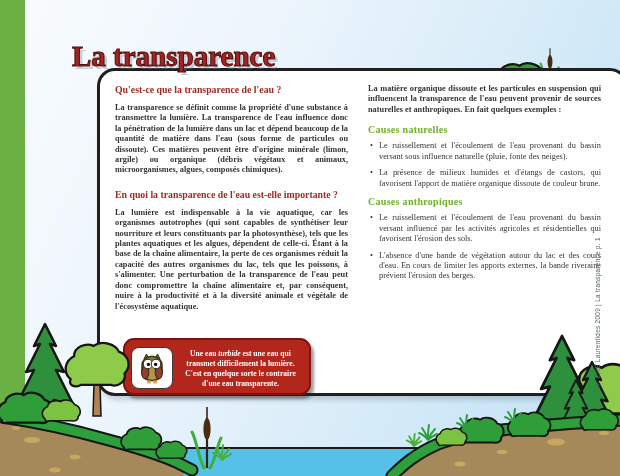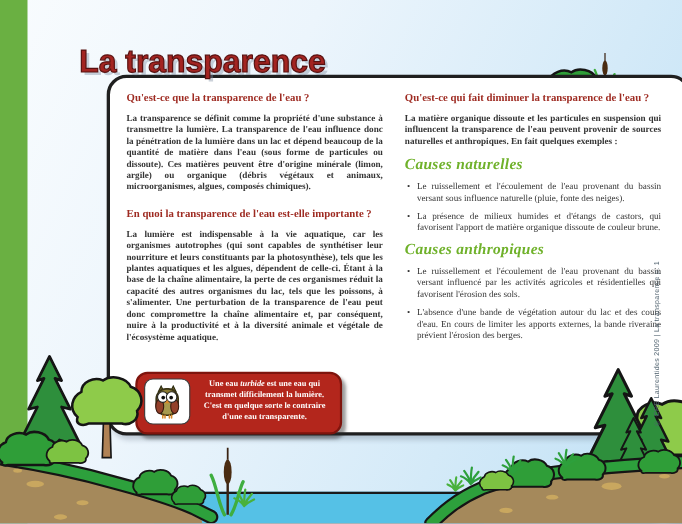--- a/index.html
+++ b/index.html
@@ -12,42 +12,42 @@
   .right-fade{position:absolute;left:590px;top:78px;width:28px;height:398px;
     background:linear-gradient(90deg,rgba(255,255,255,0) 0%,rgba(255,255,255,.85) 45%,rgba(255,255,255,0) 100%);}
   .decor-tr{position:absolute;left:498px;top:44px;z-index:1;}
   .card{
     position:absolute;left:57px;top:68px;width:531px;height:328px;box-sizing:border-box;
     background:#ffffff;border:3.5px solid #1f1f1f;border-radius:18px;
     box-shadow:3px 4px 5px rgba(95,110,130,.30);z-index:2;margin-left:40px;
   }
   .page-title{
     position:absolute;left:72px;top:40px;z-index:3;
-    font-family:Liberation Sans, sans-serif;font-weight:bold;font-size:29px;
+    font-family:Liberation Serif, serif;font-weight:bold;font-size:29px;
     color:#a32421;-webkit-text-stroke:1.1px #571110;
     text-shadow:3px 3px 0 rgba(125,140,160,.40);
   }
   .col{position:absolute;top:13px;width:233px;}
   .col-left{left:15px;}
   .col-right{left:268px;}
   .h-red{font-size:9.8px;font-weight:bold;color:#9e2b22;margin:0 0 7px 0;line-height:1.2;}
-  .h-green{font-size:14px;font-weight:bold;color:#6fb12a;margin:0 0 6px 0;letter-spacing:.3px;font-style:italic;}
+  .h-green{font-size:10px;font-weight:bold;color:#6fb12a;margin:0 0 6px 0;letter-spacing:.3px;}
   .body-p{font-size:8.3px;line-height:1.26;color:#353535;text-align:justify;margin:0 0 13px 0;font-weight:bold;}
   .body-p.tight{margin-bottom:9px;}
   ul.bullets{list-style:none;margin:0 0 7px 0;padding:0;}
   ul.bullets li{
     position:relative;padding-left:11px;font-size:8.3px;line-height:1.26;color:#353535;
     text-align:justify;margin-bottom:6px;
   }
   ul.bullets li .dot{position:absolute;left:2px;top:0;}
   .callout{
     position:absolute;left:123px;top:338px;width:188px;height:57px;box-sizing:border-box;
     background:#b3261c;border:2px solid #7e140d;border-radius:11px;
     box-shadow:3px 4px 3px rgba(40,40,40,.45);
-    display:flex;align-items:flex-start;gap:6px;padding:4px 7px 4px 6px;z-index:2;
+    display:flex;align-items:flex-end;gap:6px;padding:4px 7px 4px 6px;z-index:2;
   }
   .owl-tile{width:40px;height:40px;background:#fff;border:1.5px solid #3a3a3a;border-radius:8px;
     flex:0 0 auto;display:flex;align-items:center;justify-content:center;}
   .callout-text{color:#fff;font-size:7.6px;font-weight:bold;line-height:1.32;text-align:center;}
   .callout-text .it{font-style:italic;}
   .landscape{position:absolute;left:0;top:320px;z-index:3;pointer-events:none;}
   .copyright{
     position:absolute;left:594px;top:238px;height:150px;z-index:4;
     writing-mode:vertical-rl;transform:rotate(180deg);
     font-family:"Liberation Sans","DejaVu Sans",sans-serif;font-size:6.4px;color:#4f616e;
@@ -82,21 +82,20 @@
   <div class="card">
 
     <div class="col col-left">
       <h3 class="h-red">Qu'est-ce que la transparence de l'eau ?</h3>
       <p class="body-p">La transparence se définit comme la propriété d'une substance à transmettre la lumière. La transparence de l'eau influence donc la pénétration de la lumière dans un lac et dépend beaucoup de la quantité de matière dans l'eau (sous forme de particules ou dissoute). Ces matières peuvent être d'origine minérale (limon, argile) ou organique (débris végétaux et animaux, microorganismes, algues, composés chimiques).</p>
       <h3 class="h-red">En quoi la transparence de l'eau est-elle importante ?</h3>
       <p class="body-p">La lumière est indispensable à la vie aquatique, car les organismes autotrophes (qui sont capables de synthétiser leur nourriture et leurs constituants par la photosynthèse), tels que les plantes aquatiques et les algues, dépendent de celle-ci. Étant à la base de la chaîne alimentaire, la perte de ces organismes réduit la capacité des autres organismes du lac, tels que les poissons, à s'alimenter. Une perturbation de la transparence de l'eau peut donc compromettre la chaîne alimentaire et, par conséquent, nuire à la productivité et à la diversité animale et végétale de l'écosystème aquatique.</p>
     </div>
 
     <div class="col col-right">
-      <h3 class="h-red">Qu'est-ce qui fait diminuer la transparence de l'eau ?</h3>
       <p class="body-p tight">La matière organique dissoute et les particules en suspension qui influencent la transparence de l'eau peuvent provenir de sources naturelles et anthropiques. En fait quelques exemples :</p>
 
       <h4 class="h-green">Causes naturelles</h4>
       <ul class="bullets">
         <li><span class="dot">•</span><span>Le ruissellement et l'écoulement de l'eau provenant du bassin versant sous influence naturelle (pluie, fonte des neiges).</span></li>
         <li><span class="dot">•</span><span>La présence de milieux humides et d'étangs de castors, qui favorisent l'apport de matière organique dissoute de couleur brune.</span></li>
       </ul>
 
       <h4 class="h-green">Causes anthropiques</h4>
       <ul class="bullets">

